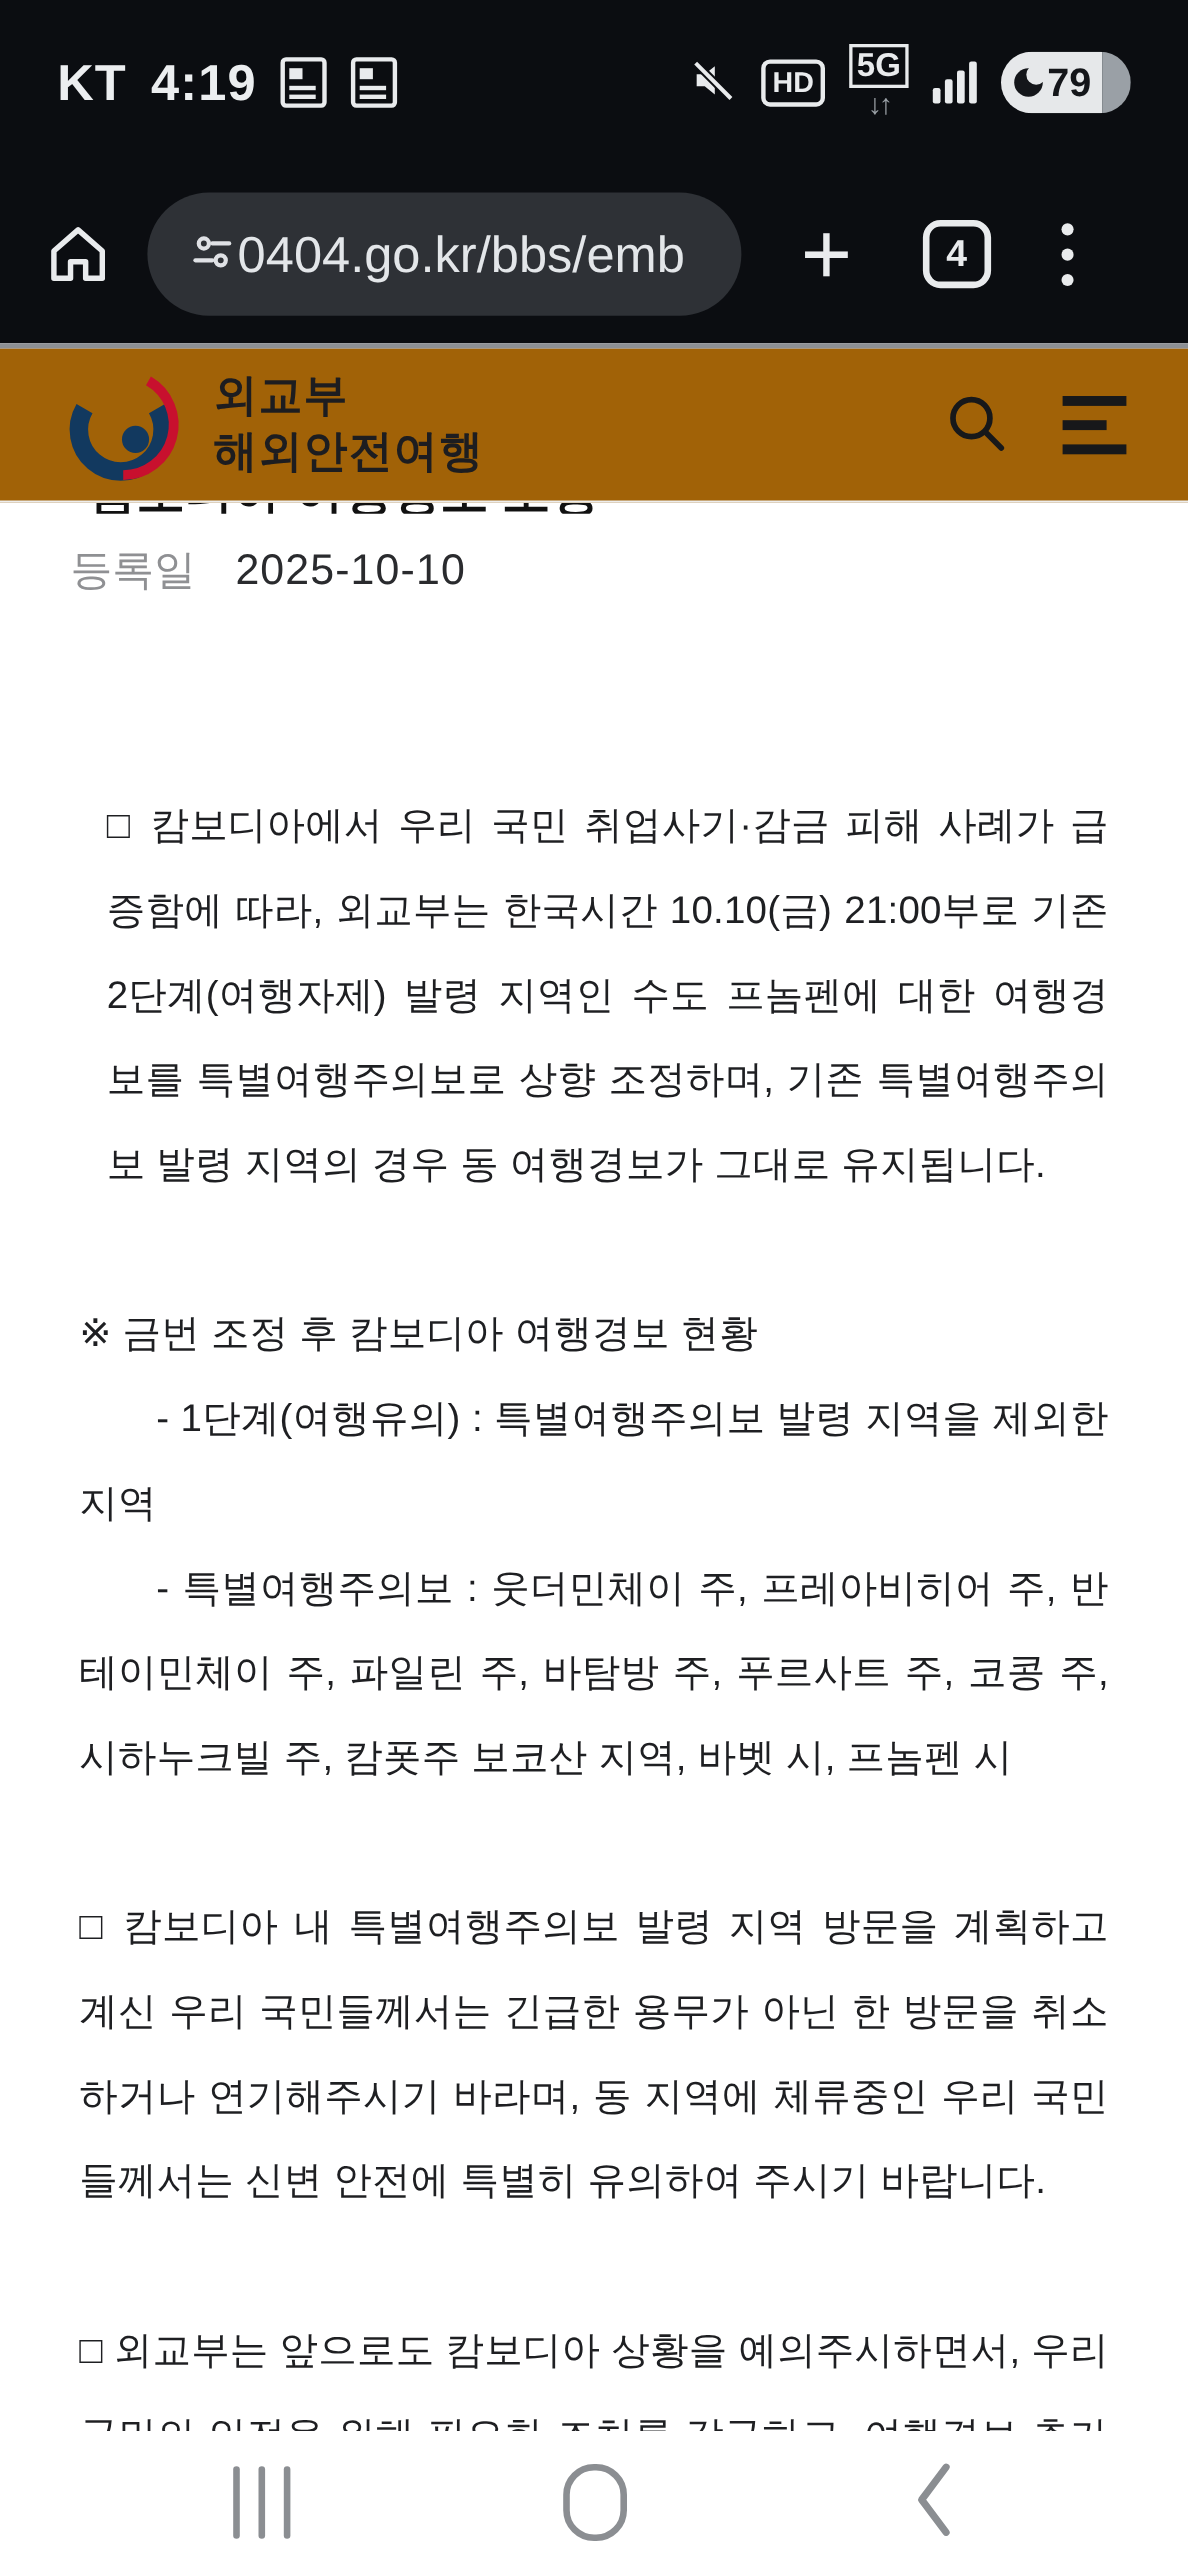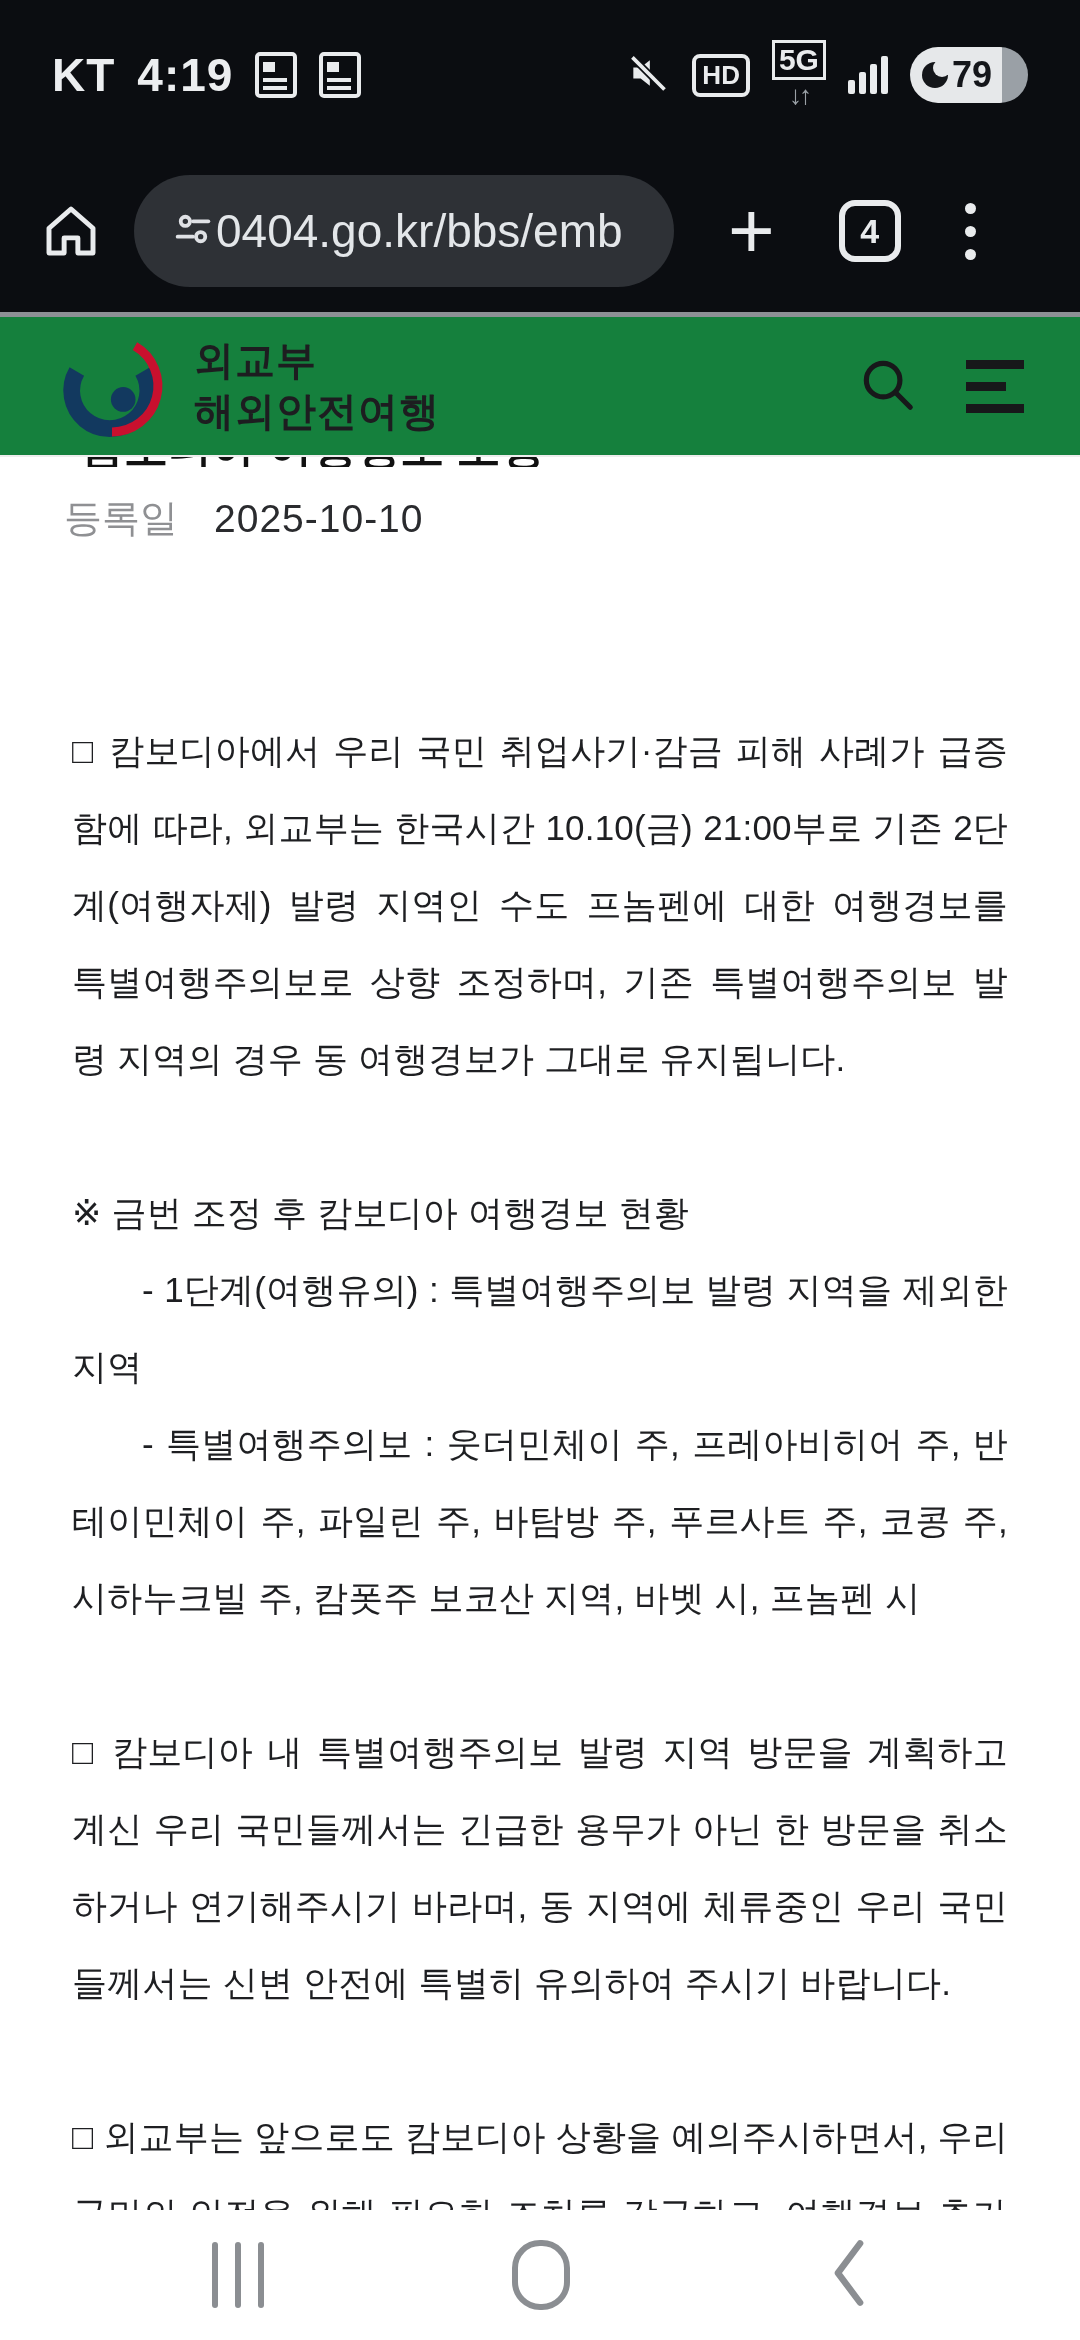--- a/index.html
+++ b/index.html
@@ -33,39 +33,39 @@
   .url-pill { display:flex; align-items:center; background:#2e3136; border-radius:58px; height:112px; padding:0 36px; width:540px; }
   .url-text { color:#e3e6e9; font-size:46px; white-space:nowrap; overflow:hidden; }
   .plus-ic { color:#e9ebed; font-size:80px; font-weight:200; line-height:1; margin-left:24px; }
   .tab-box { width:62px; height:62px; border:6px solid #e9ebed; border-radius:16px; color:#e9ebed; font-size:34px; font-weight:bold;
     display:flex; align-items:center; justify-content:center; margin-left:34px; }
   .kebab { display:flex; flex-direction:column; gap:12px; margin-left:34px; }
   .kebab i { width:11px; height:11px; border-radius:50%; background:#e9ebed; }
   .toolbar-divider { position:absolute; top:312px; left:0; width:1080px; height:5px; background:#8d9095; }
 
   
-  .site-header { position:absolute; top:317px; left:0; width:1080px; height:140px; background:#15803d;
+  .site-header { position:absolute; top:317px; left:0; width:1080px; height:140px; background:#a16207;
     display:flex; align-items:center; padding:0 56px; border-bottom:2px solid #ededed; z-index:5; }
   .mofa-logo { width:112px; height:112px; }
   .site-title { margin-left:26px; font-size:40px; font-weight:bold; color:#1d1d20; line-height:51px; letter-spacing:1px; }
   .hdr-icons { margin-left:auto; display:flex; align-items:center; gap:48px; }
   .burger { display:flex; flex-direction:column; gap:13px; }
   .burger i { display:block; height:9px; background:#17181a; }
   .burger i:nth-child(1){ width:58px; } .burger i:nth-child(2){ width:40px; } .burger i:nth-child(3){ width:58px; }
 
   
   .page { position:absolute; top:457px; left:0; width:1080px; height:1883px; background:#fff; overflow:hidden; }
   .clipped-title { position:absolute; top:0; left:80px; height:10px; overflow:hidden; }
   .clipped-title span { display:block; font-size:44px; font-weight:bold; color:#111; margin-top:-38px; white-space:nowrap; }
   .regdate { display:flex; align-items:center; gap:36px; margin:36px 0 0 64px; }
   .reg-label { color:#8f9093; font-size:38px; }
   .reg-value { color:#2a2b2e; font-size:39px; letter-spacing:1px; }
   .article { margin:168px 72px 0; font-size:35px; line-height:77px; color:#1e1f22; text-align:justify; letter-spacing:0.2px; }
   .article .para { margin-top:77px; }
-  .article .para:first-child { margin-top:0; }
+  .article .para:first-child { margin-top:0;margin-left:25px; }
   .indent { text-indent:70px; }
 
   
   .nav-bar { position:absolute; bottom:0; left:0; width:1080px; height:130px; background:#fff; z-index:6; }
   .nav-ic { position:absolute; top:50%; transform:translateY(-50%); }
   .nav-recents { left:212px; display:flex; gap:17px; }
   .nav-recents i { width:6px; height:66px; background:#8b8e92; border-radius:3px; }
   .nav-home { left:512px; width:58px; height:70px; border:6px solid #8b8e92; border-radius:28px; }
   .nav-back { left:826px; }
 </style>

